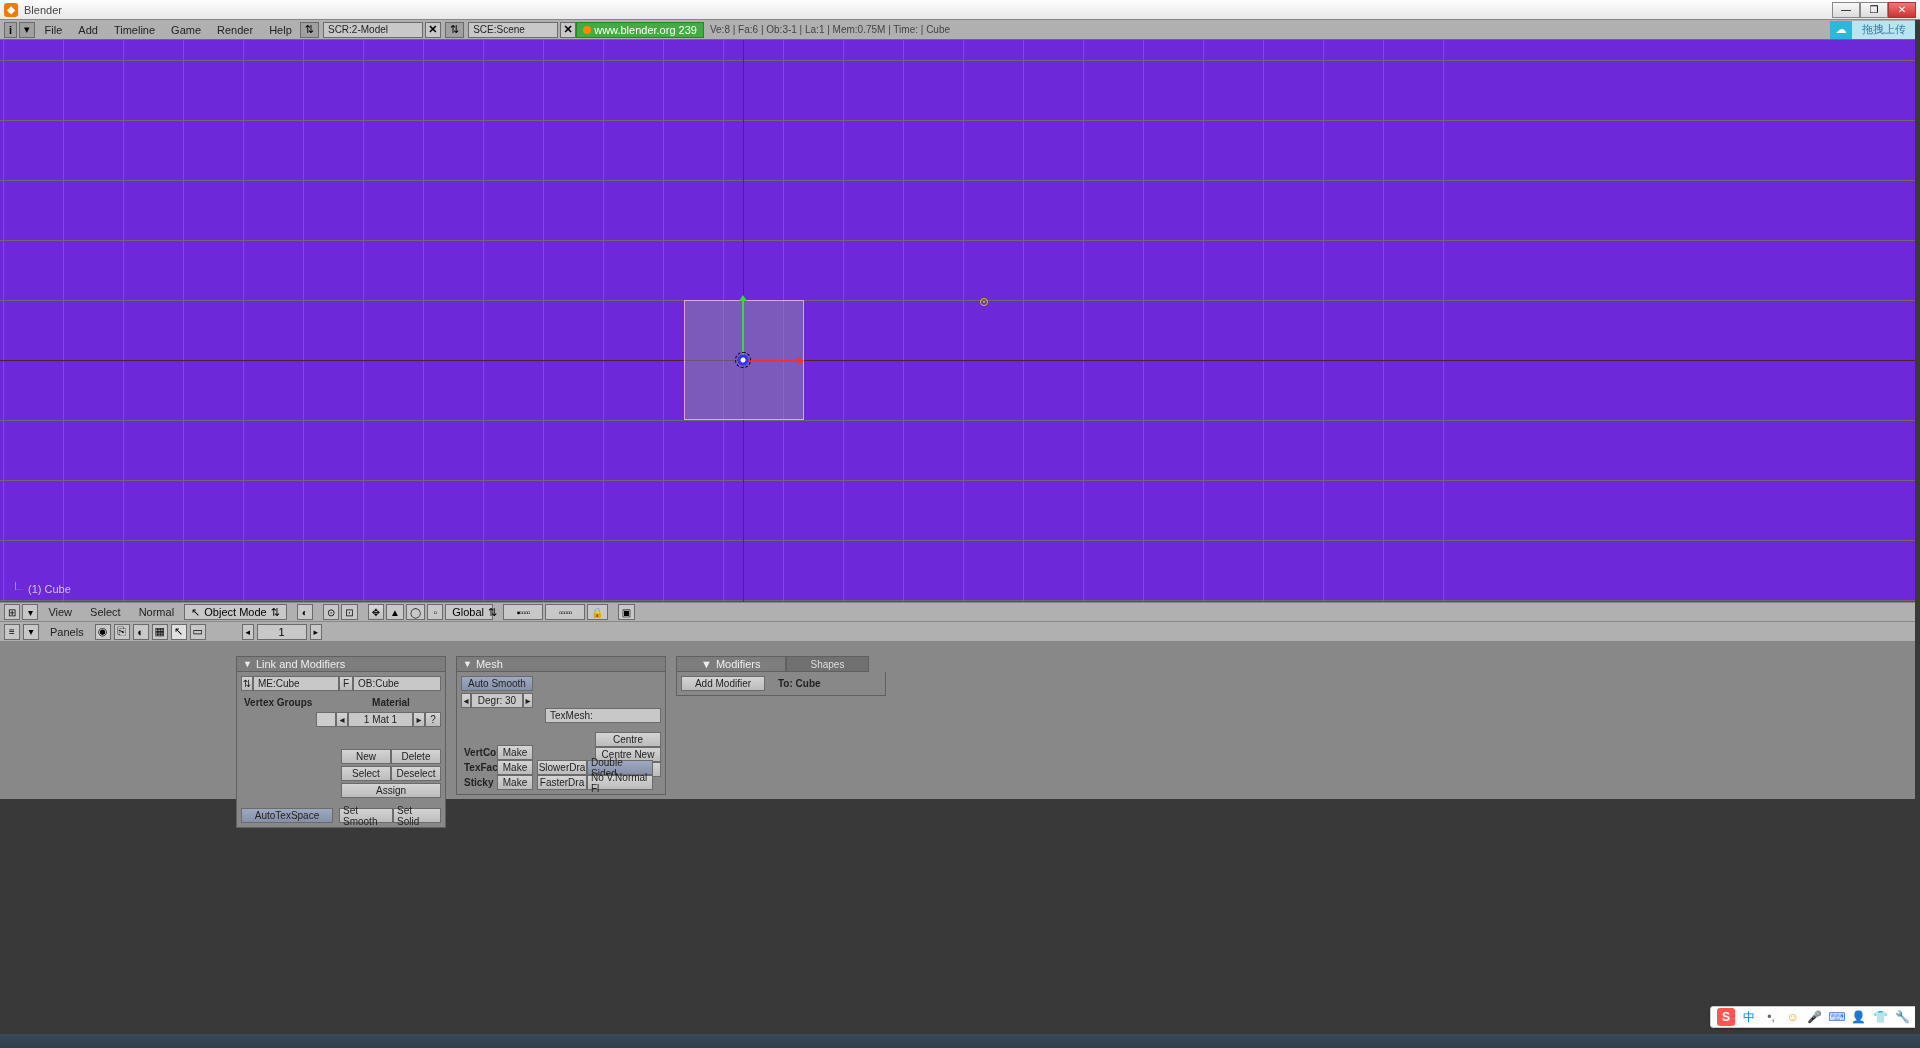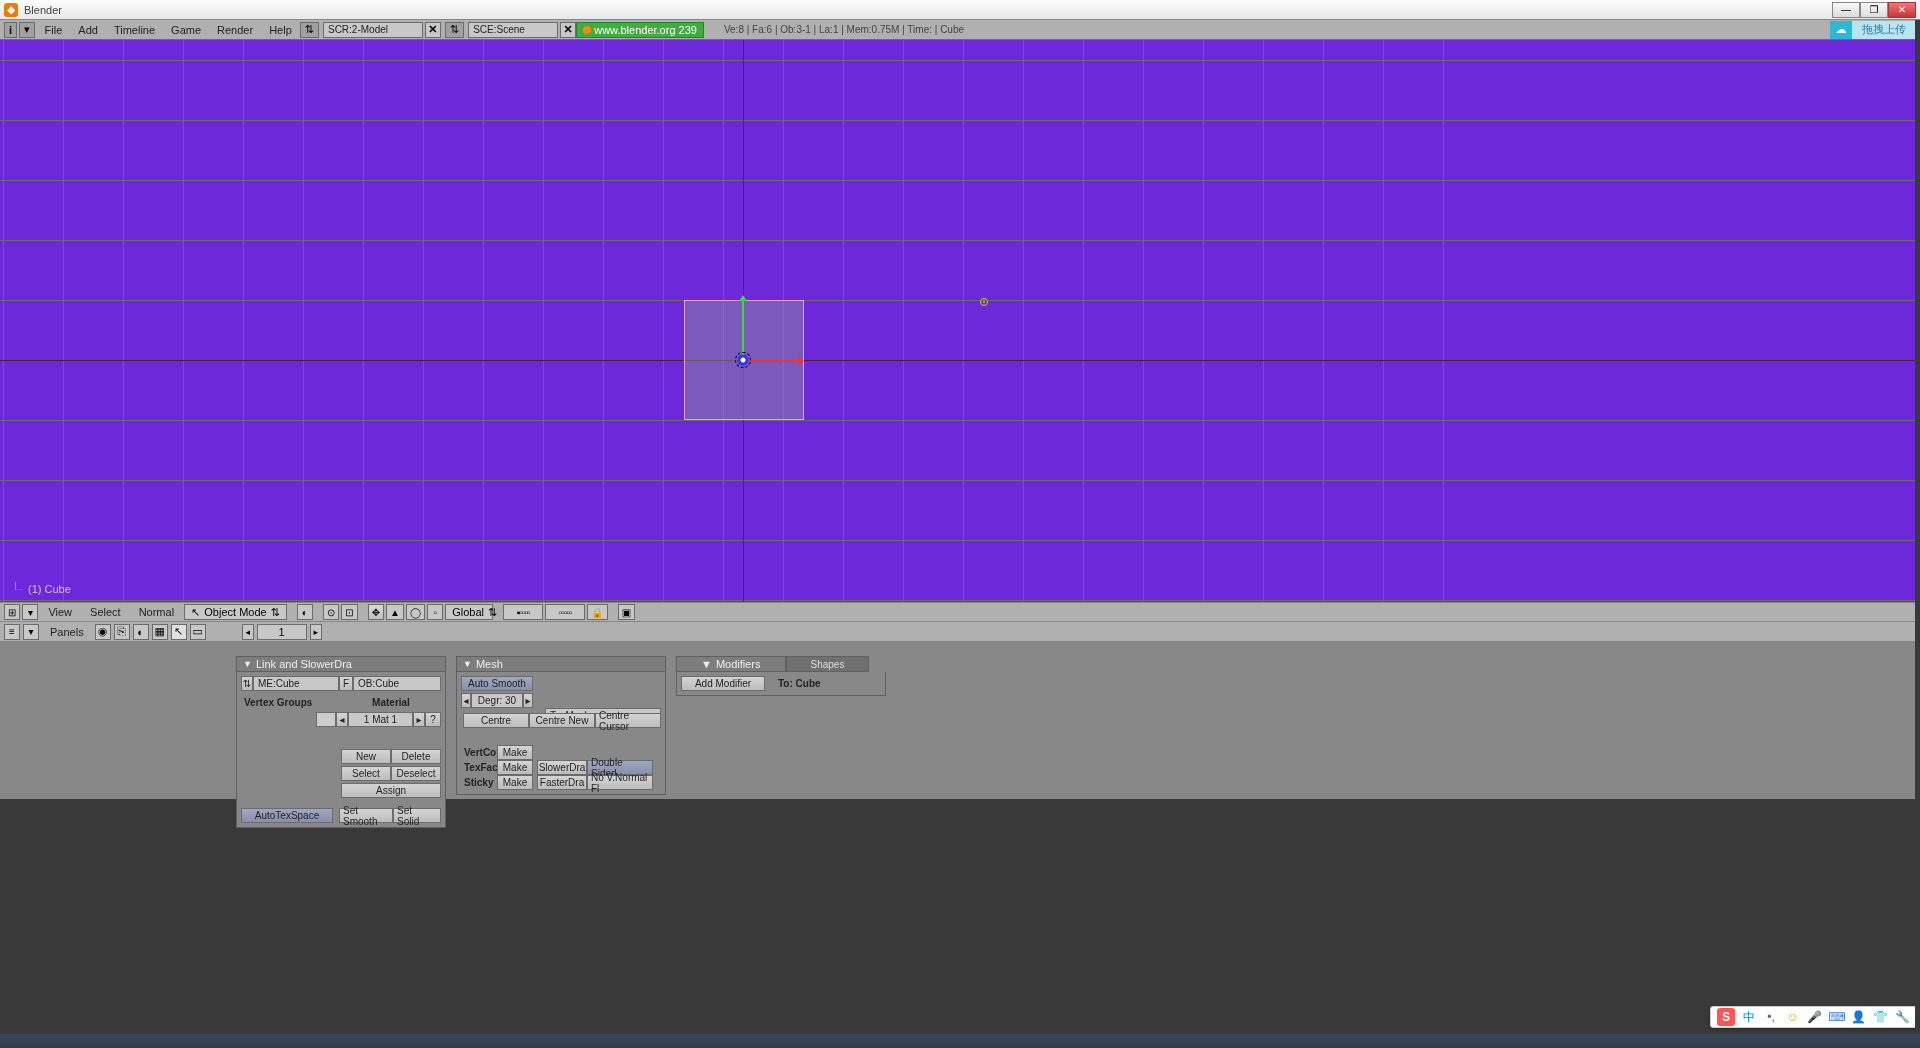--- a/index.html
+++ b/index.html
@@ -14,21 +14,21 @@
 .titlebar .win-btn.close { background: linear-gradient(#e77,#c33); border-color: #a33; color: #fff; }
 
 
 .topbar { height: 20px; background: #b0b0b0; display: flex; align-items: center; padding: 0 4px; border-bottom: 1px solid #6b6b6b; }
 .topbar .icon-btn { height: 16px; padding: 0 4px; background: #a0a0a0; border: 1px solid #6b6b6b; display: flex; align-items: center; justify-content: center; margin-right: 2px; }
 .topbar .menu-item { padding: 0 8px; color: #222; cursor: pointer; }
 .topbar .selector { height: 16px; background: #c8c8c8; border: 1px solid #6b6b6b; display: flex; align-items: center; padding: 0 4px; margin: 0 2px; font-size: 10px; color: #222; }
 .topbar .x-btn { width: 16px; height: 16px; background: #c8c8c8; border: 1px solid #6b6b6b; display: flex; align-items: center; justify-content: center; font-size: 11px; font-weight: bold; }
 .topbar .link { background: #4a4; color: #fff; padding: 1px 6px; border: 1px solid #282; height: 16px; display: flex; align-items: center; font-size: 10px; }
 .topbar .link .dot { width: 8px; height: 8px; background: #f80; border-radius: 50%; margin-right: 3px; }
-.topbar .stats { color: #444; font-size: 10px; margin-left: 20px; }
+.topbar .stats { color: #444; font-size: 10px; margin-left: 6px; }
 .topbar .right-badge { margin-left: auto; display: flex; align-items: center; }
 .topbar .right-badge .icon { width: 22px; height: 18px; background: #2bb9d9; display: flex; align-items: center; justify-content: center; color: #fff; }
 .topbar .right-badge .label { background: #b9e5f1; color: #3578a0; padding: 2px 10px; height: 18px; display: flex; align-items: center; }
 
 
 .viewport { position: relative; height: 562px; background: #6d28d9; overflow: hidden; }
 .viewport .grid-v, .viewport .grid-h { position: absolute; background: #6a6a6a; }
 .viewport .axis-x { position: absolute; top: 320px; left: 0; right: 0; height: 1px; background: #4b2323; }
 .viewport .axis-y { position: absolute; left: 743px; top: 0; bottom: 0; width: 1px; background: #234b23; }
 .viewport .cube { position: absolute; left: 684px; top: 260px; width: 120px; height: 120px; background: rgba(140,140,160,0.5); border: 1px solid #e6a0e6; }
@@ -234,21 +234,21 @@
   <div class="arrow">◂</div>
   <div class="num-field">1</div>
   <div class="arrow">▸</div>
 </div>
 
 <div class="panels-area">
 
   <div class="panel" style="width:210px">
     <div class="panel-header">
         <span class="tri">▼</span>
-        <span>Link and SlowerDra</span>
+        <span>Link and Modifiers</span>
       </div>
     <div class="panel-body">
       <div class="field-row">
         <div class="btn" style="width:12px">⇅</div>
         <div class="txt-field" style="width:86px">ME:Cube</div>
         <div class="btn" style="width:14px">F</div>
         <div class="txt-field" style="width:88px">OB:Cube</div>
       </div>
       <div class="field-row" style="margin-top:2px;justify-content:space-between">
         <span class="lbl">Vertex Groups</span>
@@ -293,21 +293,21 @@
       <div class="field-row">
         <div class="btn" style="width:10px">◂</div>
         <div class="txt-field" style="width:52px;justify-content:center">Degr: 30</div>
         <div class="btn" style="width:10px">▸</div>
       </div>
       <div style="position:absolute;right:4px;top:36px">
         <div class="field-row">
             <div class="txt-field" style="width:116px">TexMesh:</div>
           </div>
       </div>
-      <div style="position:absolute;right:4px;top:41px;display:flex;flex-direction:row">
+      <div style="position:absolute;right:4px;top:60px;display:flex;flex-direction:column">
         <div class="btn" style="width:66px">Centre</div>
         <div class="btn" style="width:66px">Centre New</div>
         <div class="btn" style="width:66px">Centre Cursor</div>
       </div>
       <div style="position:absolute;left:4px;bottom:4px;display:flex;flex-direction:column;gap:0">
         <div class="field-row">
             <span class="lbl" style="width:36px">VertCol</span>
             <div class="btn" style="width:36px">Make</div>
           </div>
         <div class="field-row">

